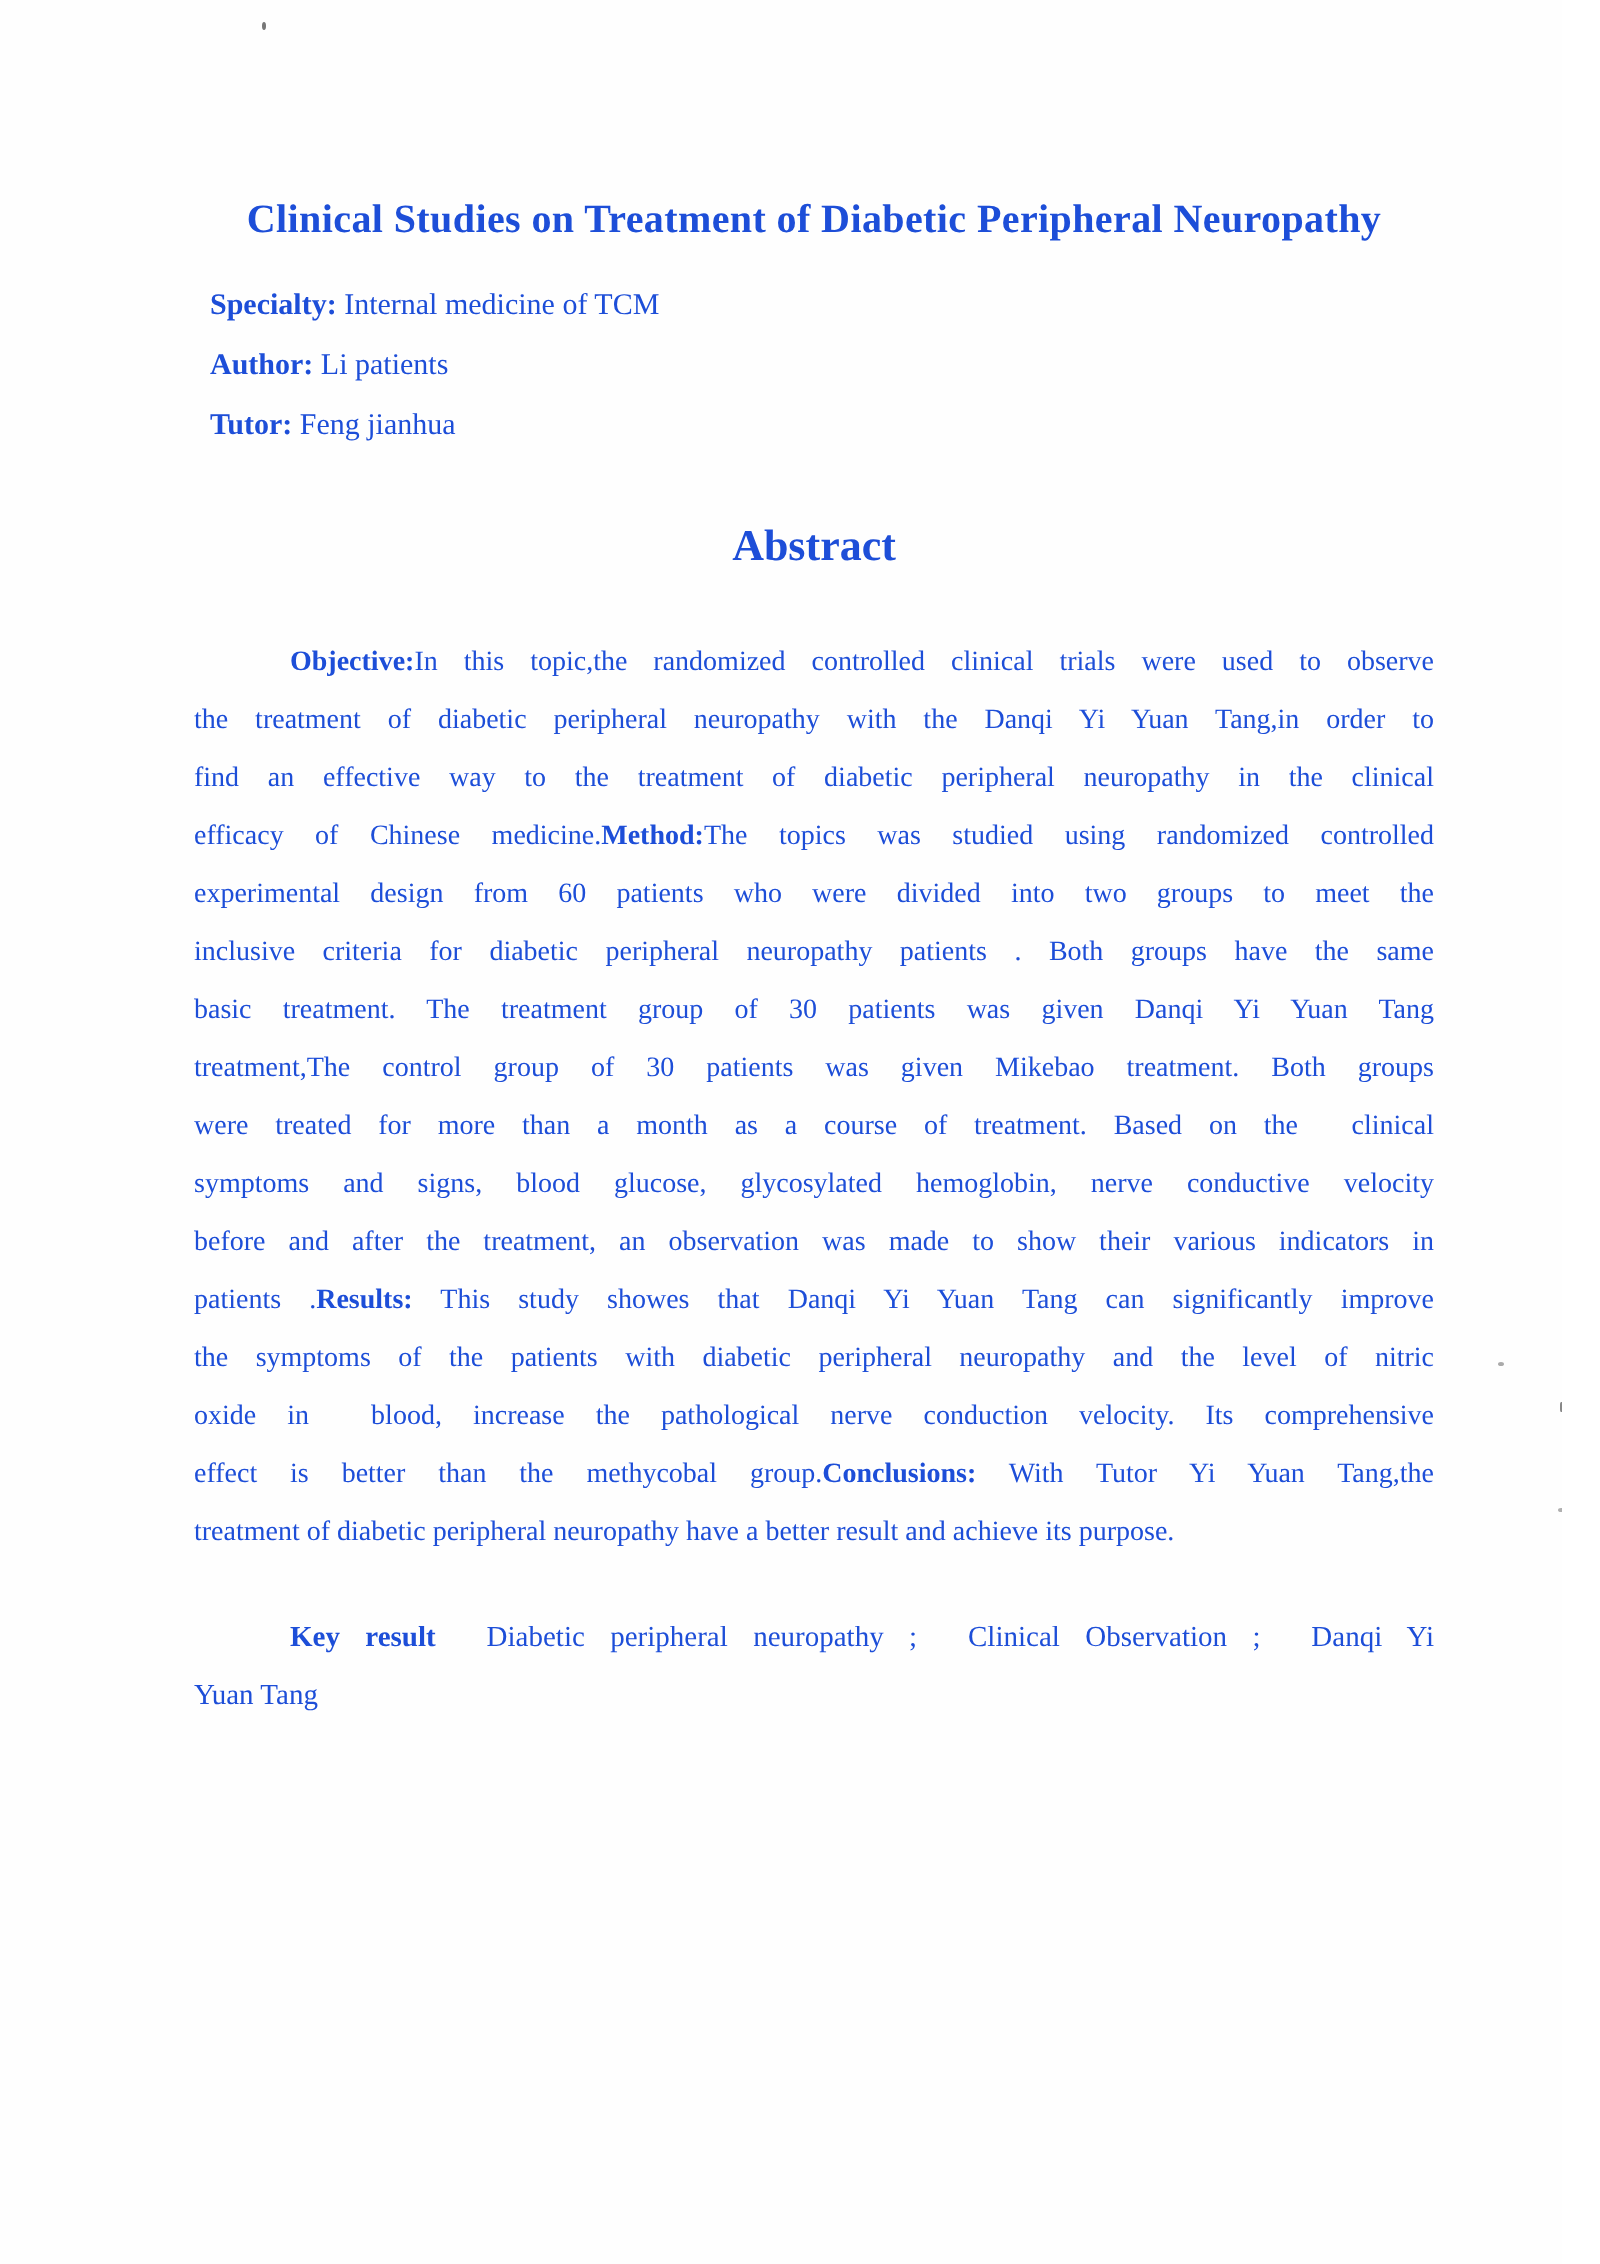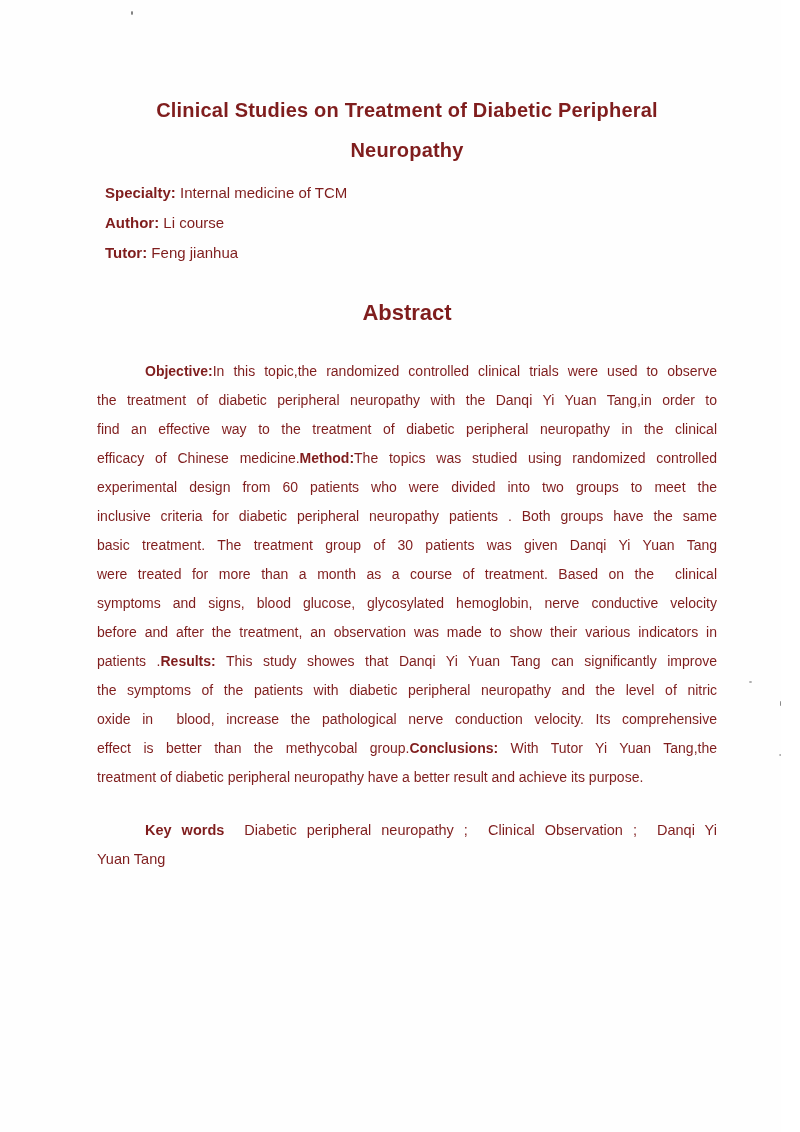--- a/index.html
+++ b/index.html
@@ -1,22 +1,22 @@
 <!DOCTYPE html>
 <html><head>
 <meta charset="utf-8">
 <style>
   html, body { margin: 0; padding: 0; }
   .page {
     position: relative;
     width: 781px;
     height: 1132px;
     background: #fefefe;
-    font-family: Liberation Sans, sans-serif;
-    color: #7f1d1d;
+    font-family: Liberation Serif, serif;
+    color: #1d4ed8;
     overflow: hidden;
   }
   .doc {
     width: 620px;
     margin-left: 97px;
   }
   .title-block {
     padding-top: 90px;
     text-align: center;
     font-weight: bold;
@@ -77,43 +77,44 @@
   <span class="speck s4"></span>
 
   <div class="doc">
 
     <div class="title-block">
       <div>Clinical Studies on Treatment of Diabetic Peripheral Neuropathy</div>
     </div>
 
     <div class="meta-block">
       <div class="meta-line"><b>Specialty:</b><span> Internal medicine of TCM</span></div>
-      <div class="meta-line"><b>Author:</b><span> Li course</span></div>
+      <div class="meta-line"><b>Author:</b><span> Li patients</span></div>
       <div class="meta-line"><b>Tutor:</b><span> Feng jianhua</span></div>
     </div>
 
     <div class="abstract-heading">Abstract</div>
 
     <div class="body-block">
       <div class="line first"><b>Objective:</b><span>In this topic,the randomized controlled clinical trials were used to observe</span></div>
       <div class="line"><span>the treatment of diabetic peripheral neuropathy with the Danqi Yi Yuan Tang,in order to</span></div>
       <div class="line"><span>find an effective way to the treatment of diabetic peripheral neuropathy in the clinical</span></div>
       <div class="line"><span>efficacy of Chinese medicine.</span><b>Method:</b><span>The topics was studied using randomized controlled</span></div>
       <div class="line"><span>experimental design from 60 patients who were divided into two groups to meet the</span></div>
       <div class="line"><span>inclusive criteria for diabetic peripheral neuropathy patients . Both groups have the same</span></div>
       <div class="line"><span>basic treatment. The treatment group of 30 patients was given Danqi Yi Yuan Tang</span></div>
+      <div class="line"><span>treatment,The control group of 30 patients was given Mikebao treatment. Both groups</span></div>
       <div class="line"><span>were treated for more than a month as a course of treatment. Based on the&nbsp; clinical</span></div>
       <div class="line"><span>symptoms and signs, blood glucose, glycosylated hemoglobin, nerve conductive velocity</span></div>
       <div class="line"><span>before and after the treatment, an observation was made to show their various indicators in</span></div>
       <div class="line"><span>patients .</span><b>Results:</b><span> This study showes that Danqi Yi Yuan Tang can significantly improve</span></div>
       <div class="line"><span>the symptoms of the patients with diabetic peripheral neuropathy and the level of nitric</span></div>
       <div class="line"><span>oxide in&nbsp; blood, increase the pathological nerve conduction velocity. Its comprehensive</span></div>
       <div class="line"><span>effect is better than the methycobal group.</span><b>Conclusions:</b><span> With Tutor Yi Yuan Tang,the</span></div>
       <div class="line last"><span>treatment of diabetic peripheral neuropathy have a better result and achieve its purpose.</span></div>
     </div>
 
     <div class="kw-block">
-      <div class="line first"><b>Key words</b><span>&nbsp; Diabetic peripheral neuropathy&nbsp;;&nbsp;&nbsp;Clinical Observation&nbsp;;&nbsp;&nbsp;Danqi Yi</span></div>
+      <div class="line first"><b>Key result</b><span>&nbsp; Diabetic peripheral neuropathy&nbsp;;&nbsp;&nbsp;Clinical Observation&nbsp;;&nbsp;&nbsp;Danqi Yi</span></div>
       <div class="line last"><span>Yuan Tang</span></div>
     </div>
 
   </div>
 </div>
 
 </body></html>

